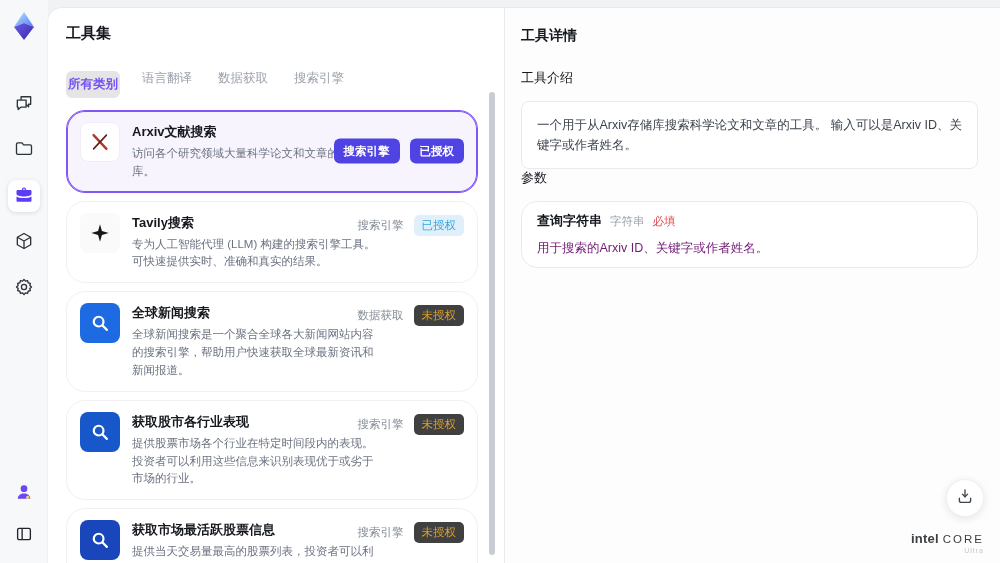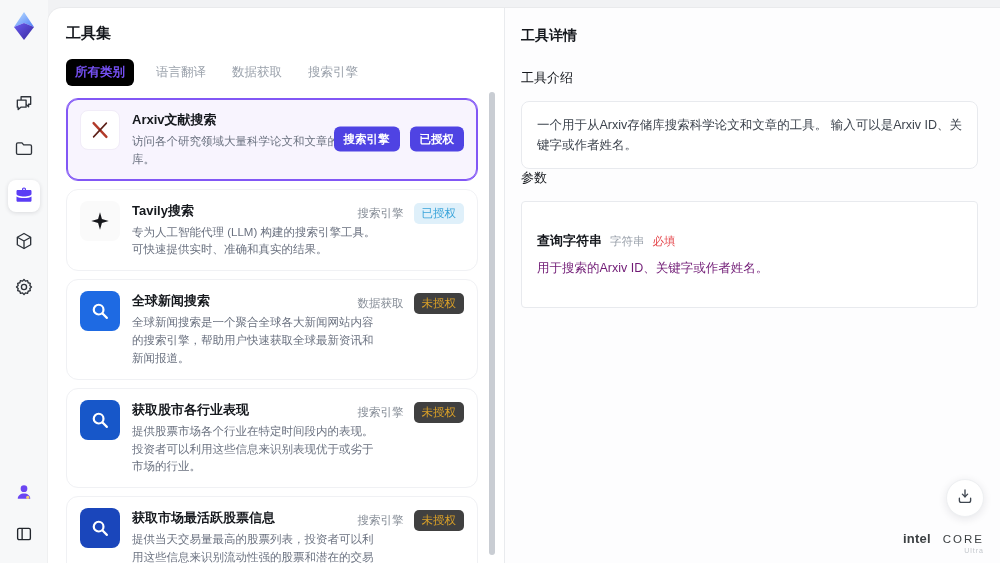--- a/index.html
+++ b/index.html
@@ -32,26 +32,26 @@
   }
 
   
   .list-col { width:457px; flex:none; border-right:1px solid #e9ebee; padding:16px 26px 0 18px; position:relative; }
   .list-title { font-size:15px; font-weight:bold; color:#15181d; }
   .tabs { display:flex; align-items:center; gap:18px; margin-top:16px; }
   .tab {
     border:none; background:transparent; font-size:12.5px; color:#9aa1ab; cursor:pointer;
     padding:5px 4px; border-radius:6px; font-family:inherit; white-space:nowrap;
   }
-  .tab.active { background:#000000; color:#7650f4; font-weight:bold; padding:5px 9px; }
+  .tab.active { background:#e5e5e5; color:#7650f4; font-weight:bold; padding:5px 2px;margin-top:12px; }
 
   .tool-list { margin-top:12px; }
   .card {
     position:relative; display:flex; gap:12px; align-items:flex-start;
-    background:#fff; border:1px solid #f0f1f4; border-radius:12px;
+    background:#fff; border:1px solid #f0f1f4; border-radius:19px;
     padding:11px 13px; margin-bottom:8px; cursor:pointer;
   }
   .card.selected { background:#f8f4fe; border:1px solid #8257f5; box-shadow:0 0 0 1px #8257f5 inset; }
   .tile {
     width:40px; height:40px; flex:none; border-radius:8px;
     display:flex; align-items:center; justify-content:center; overflow:hidden;
   }
   .tile.arxiv-logo-icon   { background:#ffffff; border:1px solid #f1ecf8; }
   .tile.tavily-logo-icon  { background:#fafafa; }
   .tile.news-search-icon  { background:#1e6ae3; }
@@ -77,36 +77,36 @@
   .detail-col { flex:1; position:relative; padding:19px 22px 0 16px; background:#fdfdfe; }
   .detail-title { font-size:14px; font-weight:bold; color:#15181d;font-family:Liberation Mono, monospace; }
   .section-h { font-size:13px; font-weight:normal; color:#15181d; }
   .intro-h { margin-top:24px; }
   .intro-box {
     margin-top:14px; background:#ffffff; border:1px solid #e8eaee; border-radius:8px;
     padding:13px 15px; font-size:12.5px; color:#3c434d; line-height:1.6;
   }
   .params-h { }
   .param-box {
-    margin-top:14px; background:#ffffff; border:1px solid #e8eaee; border-radius:4px;
-    padding:30px 15px;
+    margin-top:14px; background:#ffffff; border:1px solid #e8eaee; border-radius:16px;
+    padding:10px 15px;
   }
   .param-line { display:flex; align-items:baseline; gap:8px; }
   .param-name { font-size:13px; font-weight:bold; color:#15181d; }
   .param-type { font-size:11.5px; color:#9aa1ab; }
   .param-required { font-size:11.5px; color:#e5484d; }
   .param-desc { margin-top:10px; font-size:12.5px; color:#701a75; }
 
   .fab {
     position:absolute; right:16px; bottom:46px; width:38px; height:38px; border-radius:50%;
     background:#ffffff; border:1px solid #eef0f2; box-shadow:0 2px 8px rgba(30,30,50,.10);
     display:flex; align-items:center; justify-content:center; cursor:pointer;
   }
   .brand { position:absolute; right:16px; bottom:8px; text-align:right; color:#3c4043; line-height:1.1; }
-  .brand-row { display:flex; align-items:baseline; gap:12px; justify-content:flex-end;margin-top:39px; }
+  .brand-row { display:flex; align-items:baseline; gap:4px; justify-content:flex-end;margin-top:39px; }
   .brand-intel { font-size:13px; font-weight:bold; letter-spacing:.2px; }
   .brand-core { font-size:11.5px; letter-spacing:2px; font-weight:normal; }
   .brand-tier { display:block; font-size:7px; color:#c3c7cc; letter-spacing:1px; margin-top:1px; }
 </style>
 </head>
 <body>
 
 <div class="rail">
   <div class="rail-logo">
     <svg width="26" height="30" viewBox="0 0 26 30">

